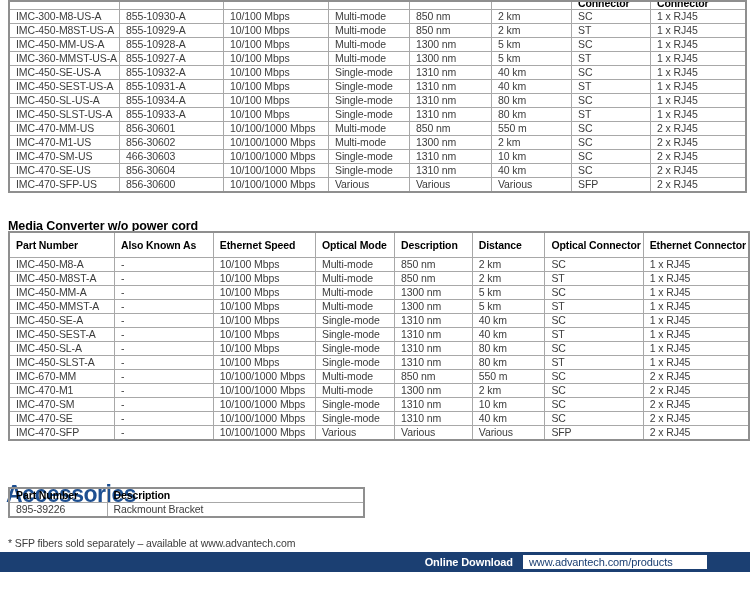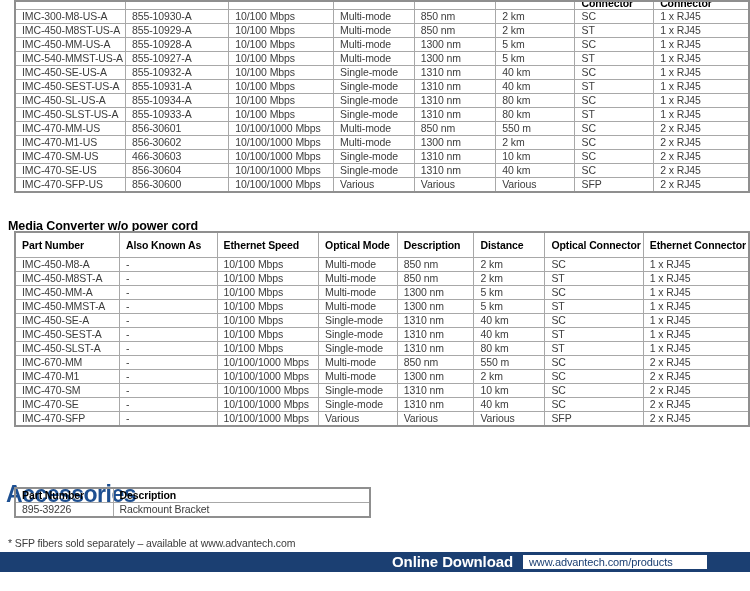--- a/index.html
+++ b/index.html
@@ -2,21 +2,21 @@
 <html><head>
 <meta charset="utf-8">
 <style>
   html,body{margin:0;padding:0;}
   body{
     width:750px;height:591px;position:relative;background:#ffffff;
     font-family:"Liberation Sans",sans-serif;overflow:hidden;
   }
   
   table.ptable{
-    position:absolute;left:14px;
+    position:absolute;left:8px;
     border-collapse:collapse;table-layout:fixed;
     border:2px solid #8f8f8f;
     padding-left:16px;
   }
   table.ptable th, table.ptable td{
     border:1px solid #a8a8a8;
     font-size:10.5px;
     text-align:left;
     padding:0 2px 0 6px;
     white-space:nowrap;overflow:hidden;
@@ -47,21 +47,21 @@
   #table-acc thead th{height:13px;line-height:13px;}
   
   .footnote{
     position:absolute;left:8px;top:537px;
     font-size:10.5px;color:#3c3c3c;letter-spacing:-0.1px;
   }
   
   .footer-bar{position:absolute;left:0;top:552px;width:750px;height:20px;}
   .footer-label{
     position:absolute;right:237px;top:0;height:24px;line-height:20px;
-    color:#ffffff;font-weight:bold;font-size:15px;letter-spacing:-0.1px;
+    color:#ffffff;font-weight:bold;font-size:11px;letter-spacing:-0.1px;
   }
   .footer-box{
     position:absolute;left:523px;top:3px;width:184px;height:14px;background:#ffffff;
   }
   .footer-url{
     display:block;font-size:11px;line-height:14px;padding-left:6px;
     white-space:nowrap;letter-spacing:-0.1px;
   }
 </style>
 </head>
@@ -147,21 +147,21 @@
         <td>IMC-450-MM-US-A</td>
         <td>855-10928-A</td>
         <td>10/100 Mbps</td>
         <td>Multi-mode</td>
         <td>1300 nm</td>
         <td>5 km</td>
         <td>SC</td>
         <td>1 x RJ45</td>
       </tr>
       <tr>
-        <td>IMC-540-MMST-US-A</td>
+        <td>IMC-360-MMST-US-A</td>
         <td>855-10927-A</td>
         <td>10/100 Mbps</td>
         <td>Multi-mode</td>
         <td>1300 nm</td>
         <td>5 km</td>
         <td>ST</td>
         <td>1 x RJ45</td>
       </tr>
       <tr>
         <td>IMC-450-SE-US-A</td>
@@ -336,20 +336,30 @@
         <td>IMC-450-SEST-A</td>
         <td>-</td>
         <td>10/100 Mbps</td>
         <td>Single-mode</td>
         <td>1310 nm</td>
         <td>40 km</td>
         <td>ST</td>
         <td>1 x RJ45</td>
       </tr>
       <tr>
+        <td>IMC-450-SL-A</td>
+        <td>-</td>
+        <td>10/100 Mbps</td>
+        <td>Single-mode</td>
+        <td>1310 nm</td>
+        <td>80 km</td>
+        <td>SC</td>
+        <td>1 x RJ45</td>
+      </tr>
+      <tr>
         <td>IMC-450-SLST-A</td>
         <td>-</td>
         <td>10/100 Mbps</td>
         <td>Single-mode</td>
         <td>1310 nm</td>
         <td>80 km</td>
         <td>ST</td>
         <td>1 x RJ45</td>
       </tr>
       <tr>

